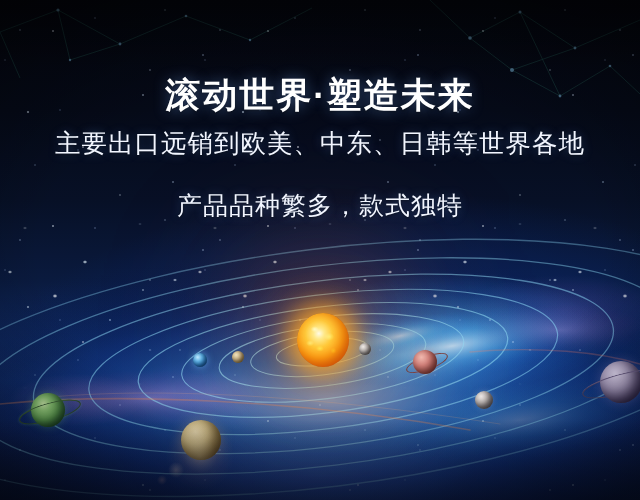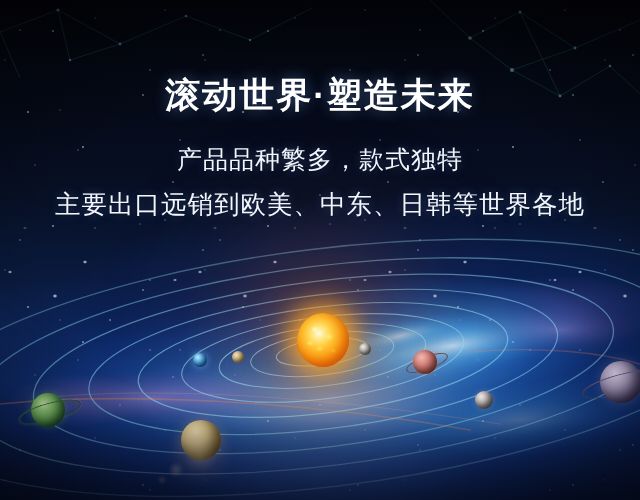--- a/index.html
+++ b/index.html
@@ -252,17 +252,17 @@
     <div class="planet" style="left:600px;top:361px;width:42px;height:42px;background:radial-gradient(circle at 36% 30%,#ded5ee 0%,#b3a7c8 32%,#84779e 62%,#4e4468 86%,#2a2340 100%);box-shadow:inset -6px -5px 12px rgba(10,5,30,.65),0 0 12px rgba(180,160,230,.30);"></div>
     <div class="ring" style="left:581px;top:374px;width:80px;height:18px;border-width:1.6px 0 0 0;border-color:#6a5d85;transform:rotate(-15deg);"></div>
   </div>
 
   <div class="layer" style="background:radial-gradient(circle 34px at 200px 456px,rgba(255,210,150,.35) 0%,rgba(255,160,80,.10) 50%,rgba(0,0,0,0) 100%),radial-gradient(circle 8px at 176px 470px,rgba(255,220,170,.35),transparent),radial-gradient(circle 5px at 162px 480px,rgba(255,180,120,.28),transparent);mix-blend-mode:screen;"></div>
 
   <div class="layer" id="vignette"></div>
 
   <div id="copy">
     <h1 id="title">滚动世界·塑造未来</h1>
+    <p class="sub" id="sub2">主要出口远销到欧美、中东、日韩等世界各地</p>
     <p class="sub" id="sub1">产品品种繁多，款式独特</p>
-    <p class="sub" id="sub2">主要出口远销到欧美、中东、日韩等世界各地</p>
   </div>
 
 </div>
 
 </body></html>

